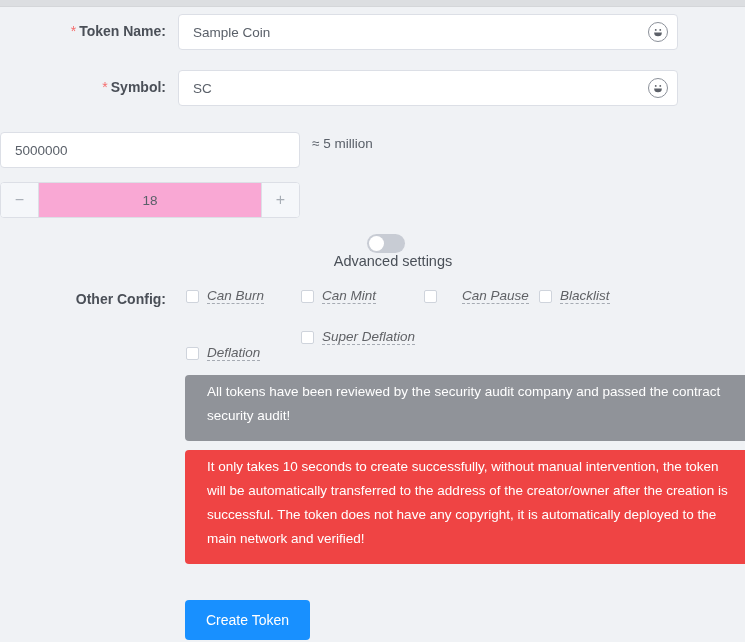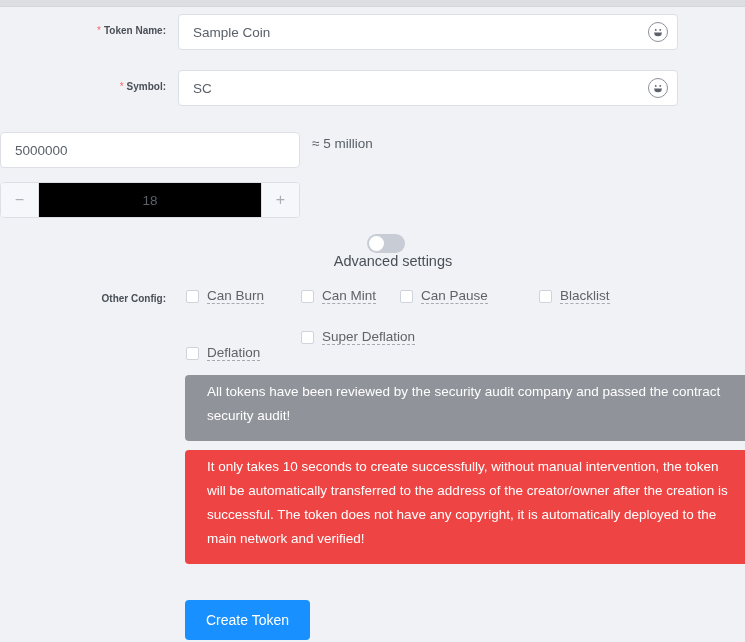--- a/index.html
+++ b/index.html
@@ -42,21 +42,21 @@
     width: 745px;
     display: flex;
     align-items: flex-start;
   }
 
   .label {
     width: 178px;
     text-align: right;
     padding-right: 12px;
     font-weight: bold;
-    font-size: 10px;
+    font-size: 14px;
     color: #4a4f57;
     line-height: 34px;
     white-space: nowrap;
   }
   .req {
     color: #f56c6c;
     margin-right: 3px;
     font-weight: normal;
   }
 
@@ -129,21 +129,21 @@
     cursor: pointer;
     font-family: "Liberation Sans", sans-serif;
   }
   .stepper-btn.minus { border-right: 1px solid #dcdfe6; }
   .stepper-btn.plus  { border-left: 1px solid #dcdfe6; }
   .stepper-value {
     flex: 1;
     height: 34px;
     border: none;
     text-align: center;
-    background: #000000;
+    background: #f9a8d4;
     font-family: "Liberation Sans", sans-serif;
     font-size: 13.5px;
     color: #5a6069;
     outline: none;
   }
 
   
   .switch-row {
     display: flex;
     align-items: center;
@@ -169,20 +169,21 @@
   .switch-label {
     margin-left: 14px;
     font-size: 14.5px;
     color: #4a5058;
   }
   .cb-item {
     display: flex;
     align-items: center;
     cursor: pointer;
     position: absolute;
+    font-style: italic;
   }
   .cb-box {
     width: 13px;
     height: 13px;
     border: 1px solid #cfd4dc;
     border-radius: 2px;
     background: #ffffff;
     flex: none;
   }
   .cb-text {
@@ -302,21 +303,21 @@
   </div>
 
   <div class="cb-item" style="top:281px; left:186px;">
     <span class="cb-box"></span>
     <span class="cb-text">Can Burn</span>
   </div>
   <div class="cb-item" style="top:281px; left:301px;">
     <span class="cb-box"></span>
     <span class="cb-text">Can Mint</span>
   </div>
-  <div class="cb-item" style="top:281px; left:400px;">
+  <div class="cb-item" style="top:281px; left:424px;gap:17px;">
     <span class="cb-box"></span>
     <span class="cb-text">Can Pause</span>
   </div>
   <div class="cb-item" style="top:281px; left:539px;">
     <span class="cb-box"></span>
     <span class="cb-text">Blacklist</span>
   </div>
 
   <div class="cb-item" style="top:338px; left:186px;">
     <span class="cb-box"></span>

